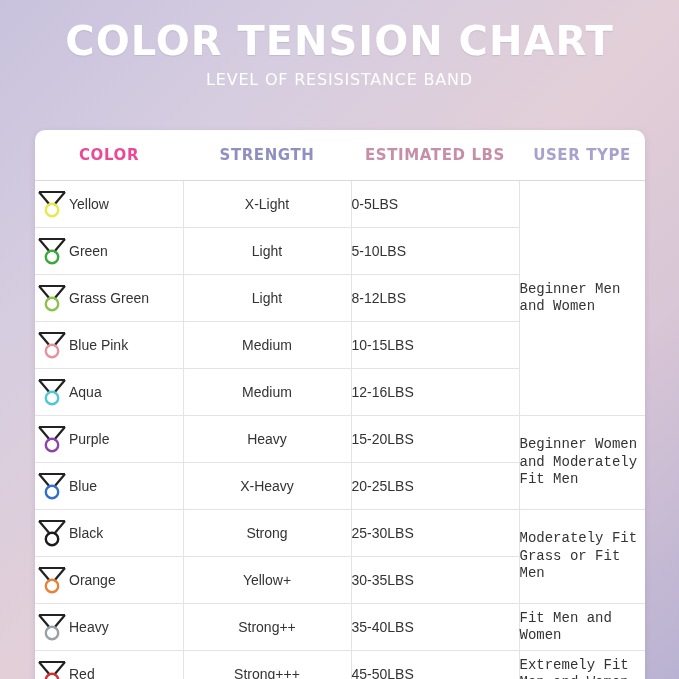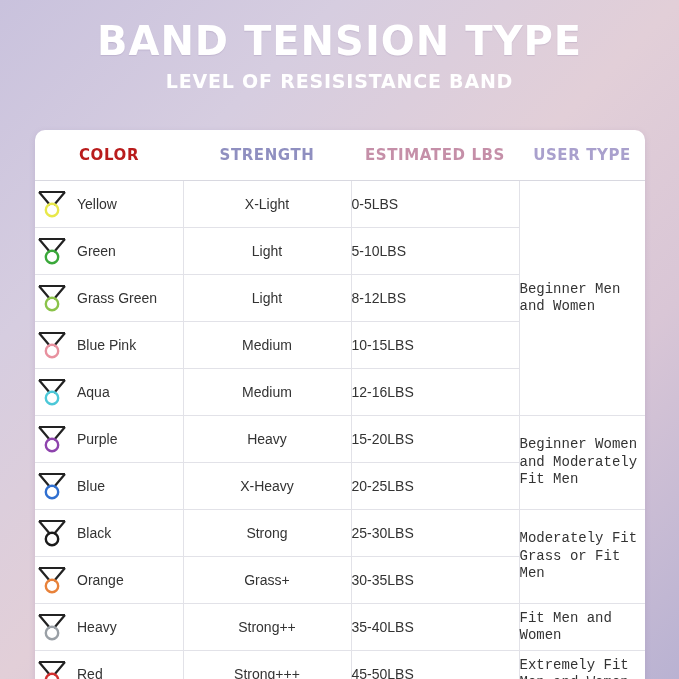--- a/index.html
+++ b/index.html
@@ -25,22 +25,22 @@
     font-weight: bold;
     font-size: 40px;
     letter-spacing: 1px;
     color: #ffffff;
     margin: 18px 0 0 0;
     text-shadow: 0 1px 1px rgba(140,120,160,0.25);
   }
   .subtitle {
     text-align: center;
     font-family: "DejaVu Sans", sans-serif;
-    font-weight: bold;
-    font-size: 19px;
+    font-weight: normal;
+    font-size: 16px;
     letter-spacing: 0.8px;
     color: #ffffff;
     margin: 6px 0 0 0;
   }
   .card {
     position: absolute;
     left: 35px;
     top: 112px;
     width: 610px;
     height: 560px;
@@ -55,21 +55,21 @@
     table-layout: fixed;
   }
   table.chart th {
     font-family: "DejaVu Sans", sans-serif;
     font-weight: bold;
     font-size: 15px;
     letter-spacing: 0.6px;
     padding: 16px 4px 16px 4px;
     border-bottom: 1px solid #d8d8e0;
   }
-  th.col-color { color: #b91c1c; }
+  th.col-color { color: #ec4899; }
   th.col-strength { color: #8f8fc0; }
   th.col-lbs { color: #c58fa8; }
   th.col-user { color: #a9a0cd; }
 
   table.chart td {
     font-size: 14px;
     color: #333333;
     border-bottom: 1px solid #e2e2e8;
     padding: 0;
     height: 46px;
@@ -92,41 +92,40 @@
     font-size: 13.5px;
     line-height: 1.25;
     color: #333333;
     font-family: Liberation Mono, monospace;
   }
   tr:last-child td { border-bottom: none; }
 
   .colorcell {
     display: flex;
     align-items: center;
-    gap: 8px;
   }
   .bandname {
     font-size: 14px;
     line-height: 1.15;
     color: #333;
   }
   .bandicon {
     width: 34px;
     height: 30px;
     flex: 0 0 34px;
     position: relative;
   }
   .bandicon svg { display: block; }
 </style>
 </head>
 <body>
 
 <div class="page">
 
-  <h1 class="title">BAND TENSION TYPE</h1>
+  <h1 class="title">COLOR TENSION CHART</h1>
   <div class="subtitle">LEVEL OF RESISISTANCE BAND</div>
 
   <div class="card">
     <table class="chart">
       <thead>
         <tr>
           <th class="col-color" style="width:140px">COLOR</th>
           <th class="col-strength" style="width:160px">STRENGTH</th>
           <th class="col-lbs" style="width:160px">ESTIMATED LBS</th>
           <th class="col-user">USER TYPE</th>
@@ -270,21 +269,21 @@
             <div class="colorcell">
               <span class="bandicon">
                 <svg width="34" height="30" viewBox="0 0 34 30">
                   <path d="M4 3 H30 M4 3 L15 16 M30 3 L19 16" stroke="#222" stroke-width="2.2" fill="none"></path>
                   <circle cx="17" cy="21" r="6.2" stroke="#e8823a" stroke-width="2.4" fill="none"></circle>
                 </svg>
               </span>
               <span class="bandname">Orange</span>
             </div>
           </td>
-          <td class="c-strength">Grass+</td>
+          <td class="c-strength">Yellow+</td>
           <td class="c-lbs">30-35LBS</td>
         </tr>
 
         <tr>
           <td class="c-color">
             <div class="colorcell">
               <span class="bandicon">
                 <svg width="34" height="30" viewBox="0 0 34 30">
                   <path d="M4 3 H30 M4 3 L15 16 M30 3 L19 16" stroke="#222" stroke-width="2.2" fill="none"></path>
                   <circle cx="17" cy="21" r="6.2" stroke="#9aa0a6" stroke-width="2.4" fill="none"></circle>

